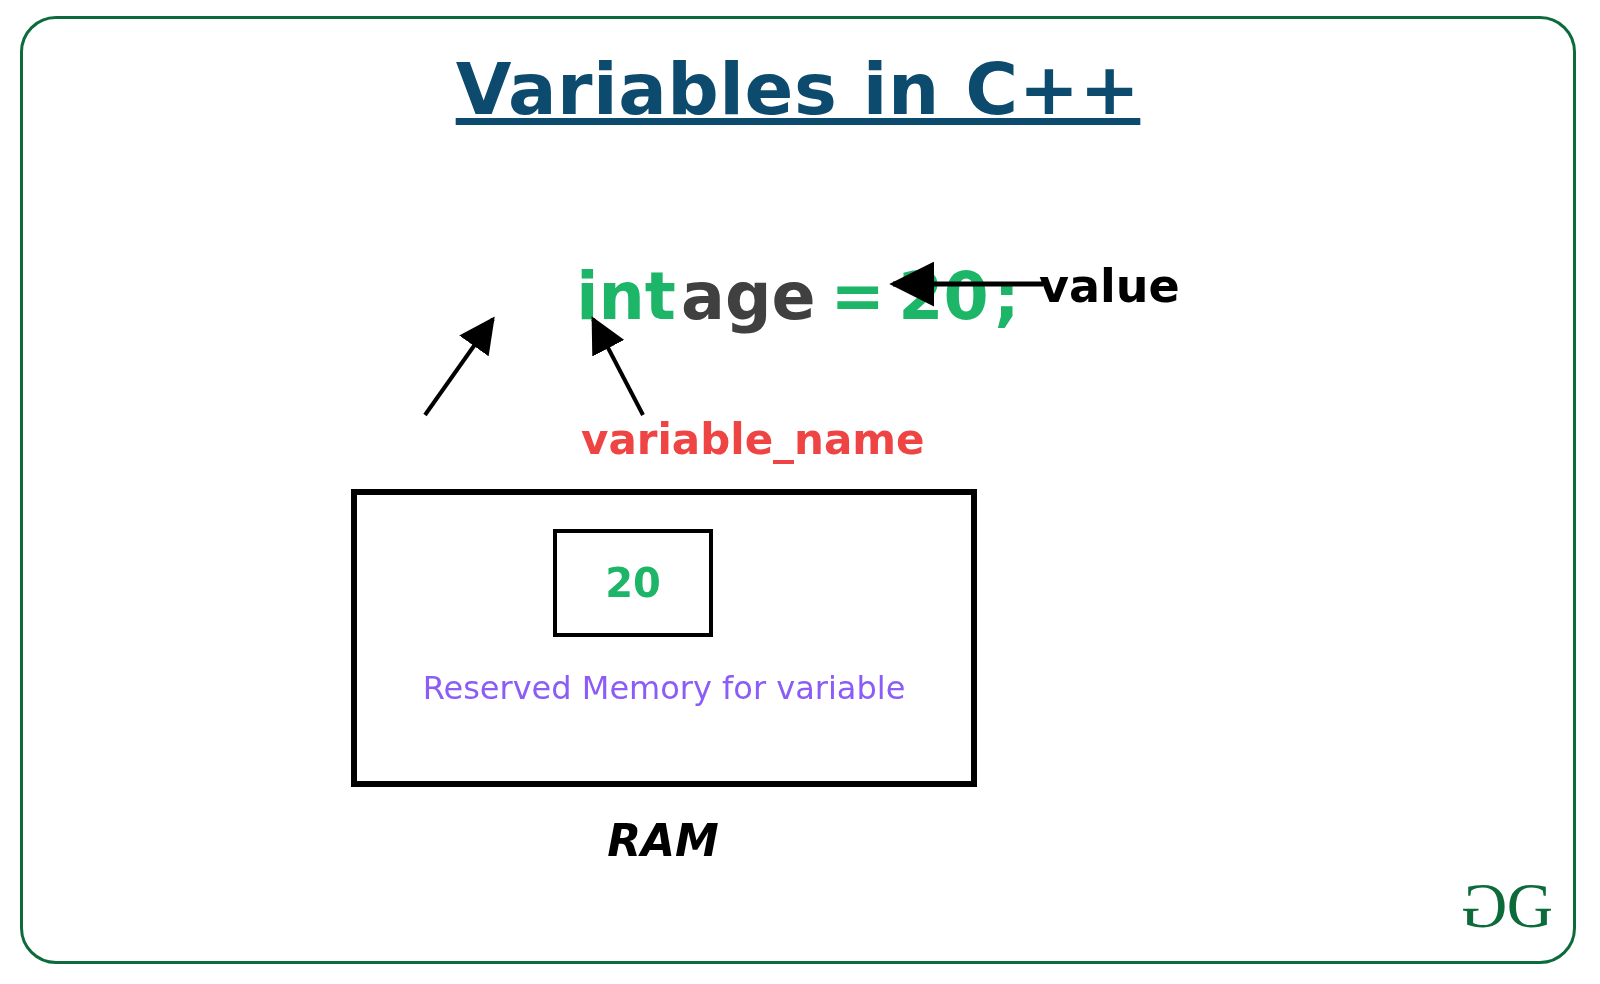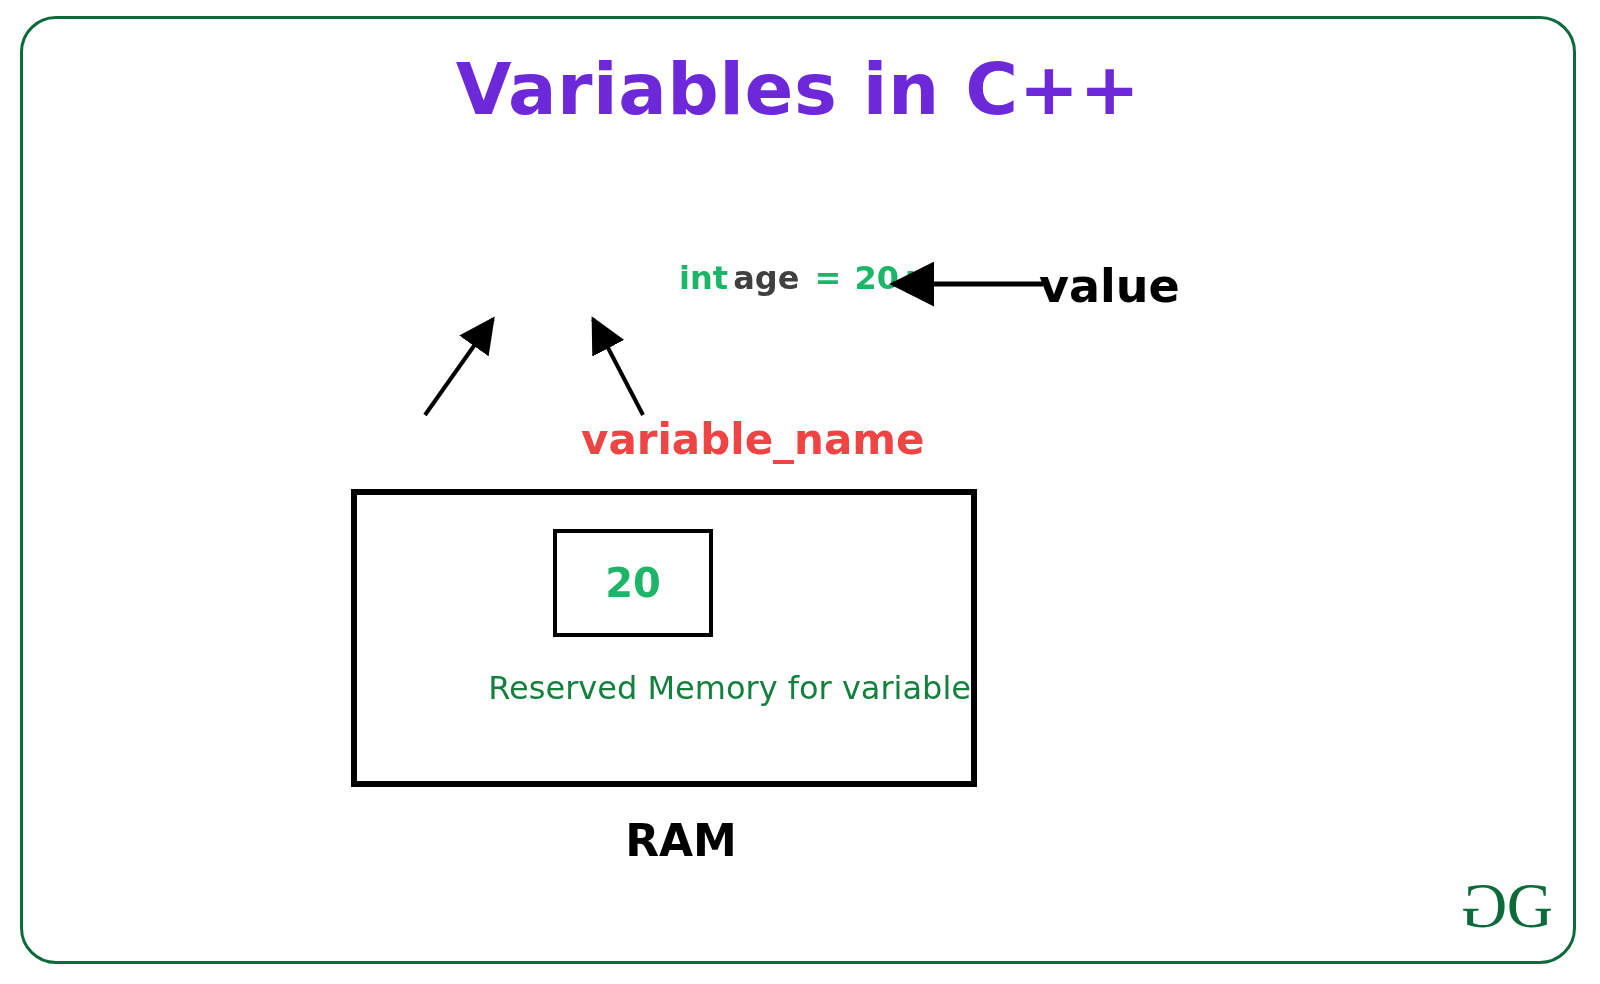--- a/index.html
+++ b/index.html
@@ -22,33 +22,34 @@
     background: #ffffff;
   }
   .title {
     position: absolute;
     top: 28px;
     left: 0;
     width: 100%;
     text-align: center;
     font-size: 72px;
     font-weight: 800;
-    color: #6d28d9;
+    color: #0c4a6e;
+    text-decoration: underline;
     letter-spacing: 0.5px;
   }
   .code-line {
     position: absolute;
     top: 240px;
     left: 0;
     width: 100%;
     text-align: center;
     white-space: nowrap;
   }
   .code-line span {
-    font-size: 32px;
+    font-size: 65px;
     font-weight: 800;
   }
   .code-int  { color: #1db567; }
   .code-age  { color: #404040; }
   .code-eq   { color: #1db567; padding: 0 8px 0 10px; }
   .code-val  { color: #1db567; }
   .code-semi { color: #1db567; }
 
   .label-value {
     position: absolute;
@@ -100,34 +101,35 @@
   .mem-cell-value {
     font-size: 40px;
     font-weight: 800;
     color: #1db567;
   }
   .mem-caption {
     position: absolute;
     top: 174px;
     left: 0;
     width: 100%;
-    text-align: right;
+    text-align: center;
     font-size: 32px;
     font-weight: 500;
-    color: #15803d;
+    color: #8b5cf6;
   }
   .ram-label {
     position: absolute;
     top: 796px;
-    left: 18px;
+    left: 0;
     width: 1280px;
     text-align: center;
     font-size: 44px;
     font-weight: 800;
     color: #000000;
+    font-style: italic;
   }
 
   svg.arrows {
     position: absolute;
     left: 0; top: 0;
     width: 1556px;
     height: 948px;
     pointer-events: none;
   }
 

